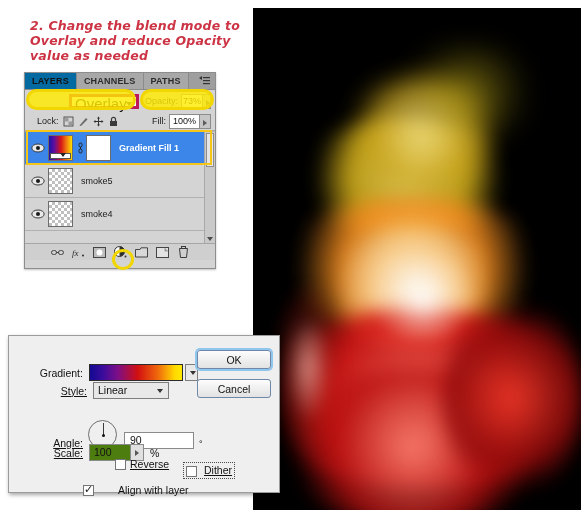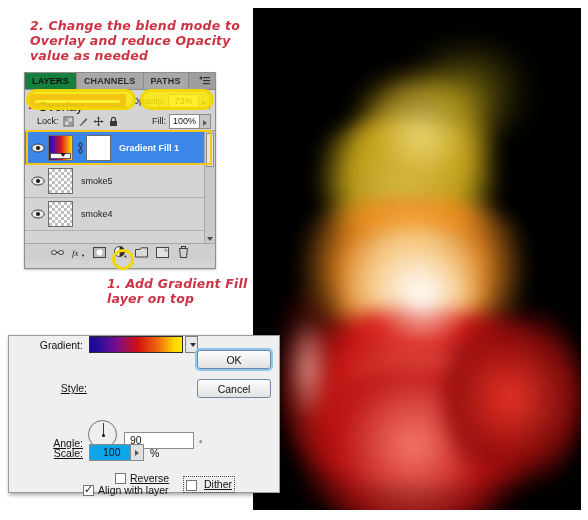--- a/index.html
+++ b/index.html
@@ -64,34 +64,35 @@
   .ptab {
     font-size: 9px; font-weight: bold;
     padding: 2px 7px 2px 7px;
     height: 16px;
     line-height: 12px;
     color: #2b2b2b;
     background: #a8a8a8;
     border-right: 1px solid #8a8a8a;
     letter-spacing: .2px;
   }
-  .ptab.active { background: #15803d; color: #111; }
+  .ptab.active { background: #0369a1; color: #111; }
   #panel-menu-icon {
     position: absolute; right: 4px; top: 3px;
     width: 13px; height: 10px;
   }
 
   .prow { display: flex; align-items: center; height: 21px; padding: 0 4px; }
   #blend-row { position: relative; height: 22px; }
   #blend-select {
     width: 97px; height: 15px;
-    background: #fff; border: 6px solid #be185d;
-    font-size: 13px; line-height: 13px;
+    background: #fff; border: 3px solid #be185d;
+    font-size: 15px; line-height: 13px;
     padding-left: 3px; position: relative;
     color: #111;
+    margin-left: 40px;
   }
   #blend-caret {
     position: absolute; right: 4px; top: 5px;
     width: 0; height: 0;
     border-left: 3.5px solid transparent;
     border-right: 3.5px solid transparent;
     border-top: 4px solid #333;
   }
   .flabel { font-size: 9px; margin-left: 6px; color: #1a1a1a; }
   .numbox {
@@ -264,22 +265,22 @@
     position: absolute; left: 12.5px; top: 12.5px;
     width: 3px; height: 3px; background: #111; border-radius: 50%;
   }
   #angle-input {
     width: 70px; height: 17px;
     background: #fff; border: 1px solid #8a8a8a;
     font-size: 10.5px; line-height: 15px; padding-left: 5px;
   }
   #scale-input {
     width: 42px; height: 17px;
-    background: #0ea5e9; border: 1px solid #8a8a8a;
-    font-size: 10.5px; line-height: 15px; padding-left: 13px;
+    background: #4d7c0f; border: 1px solid #8a8a8a;
+    font-size: 10.5px; line-height: 15px; padding-left: 4px;
   }
   #scale-stepper {
     width: 13px; height: 17px; background: #e0e0e0;
     border: 1px solid #8a8a8a; border-left: none; position: relative;
   }
   #scale-stepper::after {
     content:""; position:absolute; left:4px; top:5px;
     width:0;height:0;border-top:3px solid transparent;border-bottom:3px solid transparent;border-left:4px solid #555;
   }
   .cbox {
@@ -317,22 +318,20 @@
     <div class="smk" style="left:30px;top:360px;width:260px;height:160px;background:radial-gradient(circle,#ff8a78 0%,#b81010 50%,rgba(40,0,0,0) 78%);opacity:.8;"></div>
     <div class="smk" style="left:110px;top:250px;width:120px;height:80px;background:radial-gradient(circle,#ffffff 0%,rgba(255,235,210,.35) 45%,rgba(255,255,255,0) 72%);opacity:.85;filter:blur(6px);"></div>
     <div class="smk" style="left:20px;top:275px;width:70px;height:170px;background:radial-gradient(ellipse,#ffb9ac 0%,rgba(180,30,20,.4) 45%,rgba(0,0,0,0) 75%);opacity:.7;filter:blur(7px);"></div>
     <div class="smk" style="left:190px;top:290px;width:140px;height:200px;background:radial-gradient(circle,#ef3b2a 0%,#8f0b0b 50%,rgba(0,0,0,0) 78%);opacity:.85;"></div>
     <div class="smk" style="left:140px;top:40px;width:150px;height:90px;background:radial-gradient(circle,#c9b41a 0%,rgba(80,70,0,0) 70%);opacity:.55;filter:blur(14px);"></div>
   </div>
 
   <div class="note" id="note-step2">2. Change the blend mode to
 Overlay and reduce Opacity
 value as needed</div>
-  <div class="note" id="note-step1">1. Add Gradient Fill
-layer on top</div>
 
   <div id="layers-panel">
 
     <div id="panel-tabs">
       <div class="ptab active">LAYERS</div>
       <div class="ptab">CHANNELS</div>
       <div class="ptab">PATHS</div>
       <div id="panel-menu-icon">
         <svg width="13" height="10" viewBox="0 0 13 10">
           <path d="M1 2 L4 0 L4 4 Z" fill="#333"></path>
@@ -484,57 +483,61 @@
     </div>
   </div>
 
   <div class="marker-ellipse" id="hl-blend"></div>
   <div class="marker-ellipse" id="hl-opacity"></div>
   <div class="marker-rect" id="hl-gradfill-rect"></div>
   <div class="marker-ellipse" id="hl-adjust-circle"></div>
 
   <div id="gradient-dialog">
 
-    <div class="dlg-row" style="left:14px; top:0; width:175px;">
+    <div class="dlg-row" style="left:14px; top:28px; width:175px;">
       <span class="dlg-label" style="width:64px;">Gradient:</span>
       <div id="grad-swatch" style="margin-left:6px;"></div>
       <div id="grad-caret-btn"></div>
     </div>
 
     <div class="dlg-row" style="left:36px; top:46px;">
       <span class="dlg-label u" style="width:42px;">Style:</span>
+      <div id="style-select" style="margin-left:6px;">
+        <span>Linear</span>
+        <span id="style-caret"></span>
+      </div>
     </div>
 
     <div class="dlg-row" style="left:30px; top:84px;align-items:flex-end;">
       <span class="dlg-label u" style="width:44px;">Angle:</span>
       <div id="angle-dial" style="margin-left:5px;">
         <div class="needle"></div>
           <div class="dot"></div>
       </div>
       <div id="angle-input" style="margin-left:7px;">90</div>
       <span style="margin-left:5px;font-size:9px;">°</span>
     </div>
 
     <div class="dlg-row" style="left:31px; top:108px;">
       <span class="dlg-label u" style="width:43px;">Scale:</span>
       <div id="scale-input" style="margin-left:6px;">100</div>
       <div id="scale-stepper"></div>
       <span style="margin-left:6px;">%</span>
     </div>
 
-    <div class="dlg-row" style="left:74px; top:128px;padding-left:32px;">
+    <div class="dlg-row" style="left:74px; top:114px;padding-left:32px;">
       <span class="cbox"></span>
       <span class="u">Reverse</span>
       <span style="margin-left:14px;margin-top:12px;" class="dotted-focus">
         <span class="cbox"></span>
         <span class="u">Dither</span>
       </span>
     </div>
 
-    <div class="dlg-row" style="left:74px; top:148px;">
+    <div class="dlg-row" style="left:74px; top:148px;gap:20px;">
       <span class="cbox checked"></span>
       <span>Align with layer</span>
     </div>
 
     <div class="dlg-btn" id="cancel-button" style="position:absolute;left:188px;top:43px;">Cancel</div>
     <div class="dlg-btn" id="ok-button" style="position:absolute;left:188px;top:14px;">OK</div>
   </div>
 
 </div>
 

